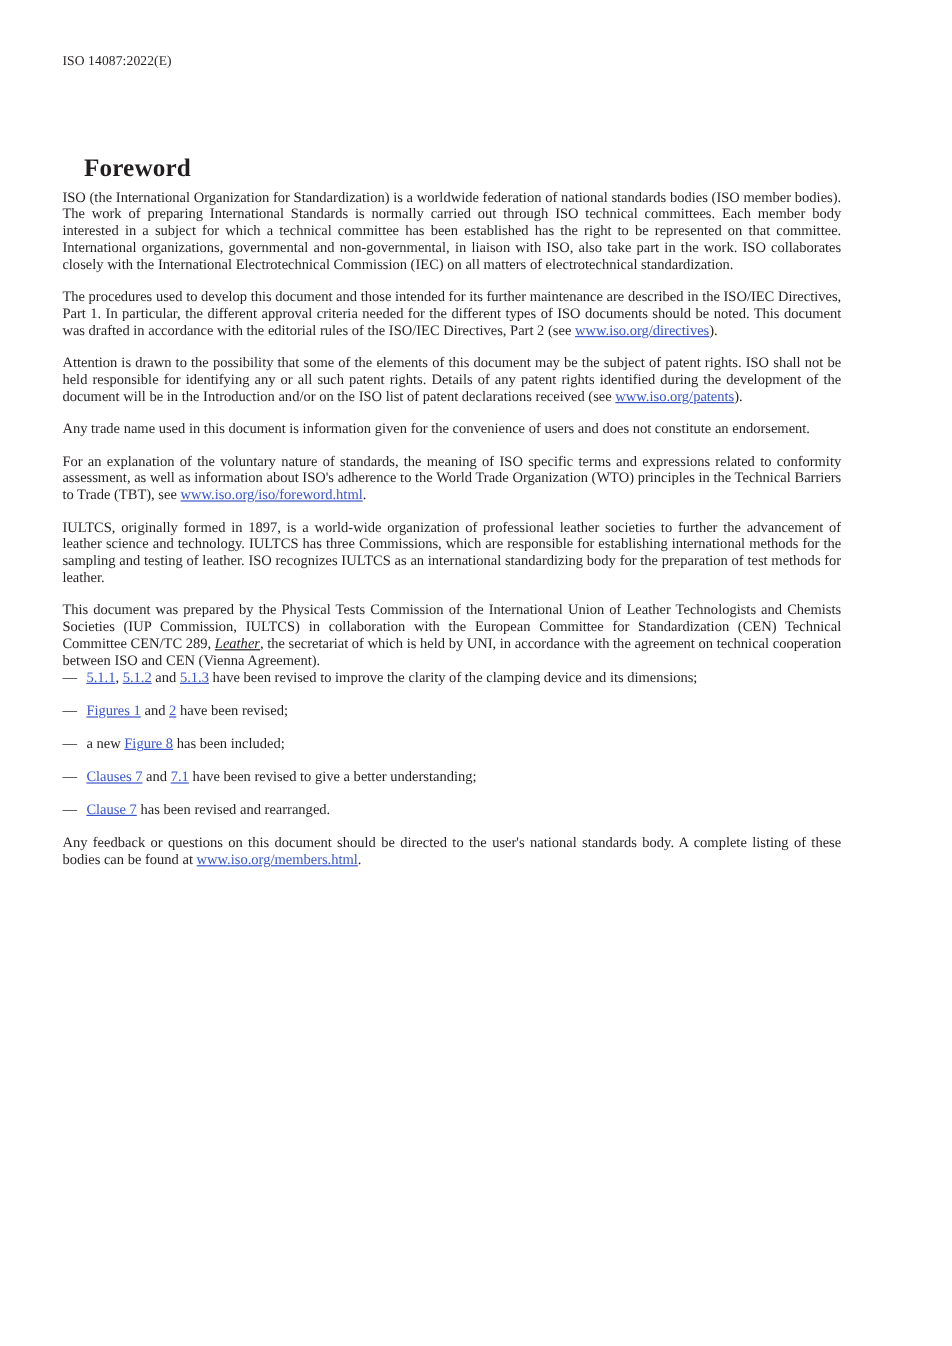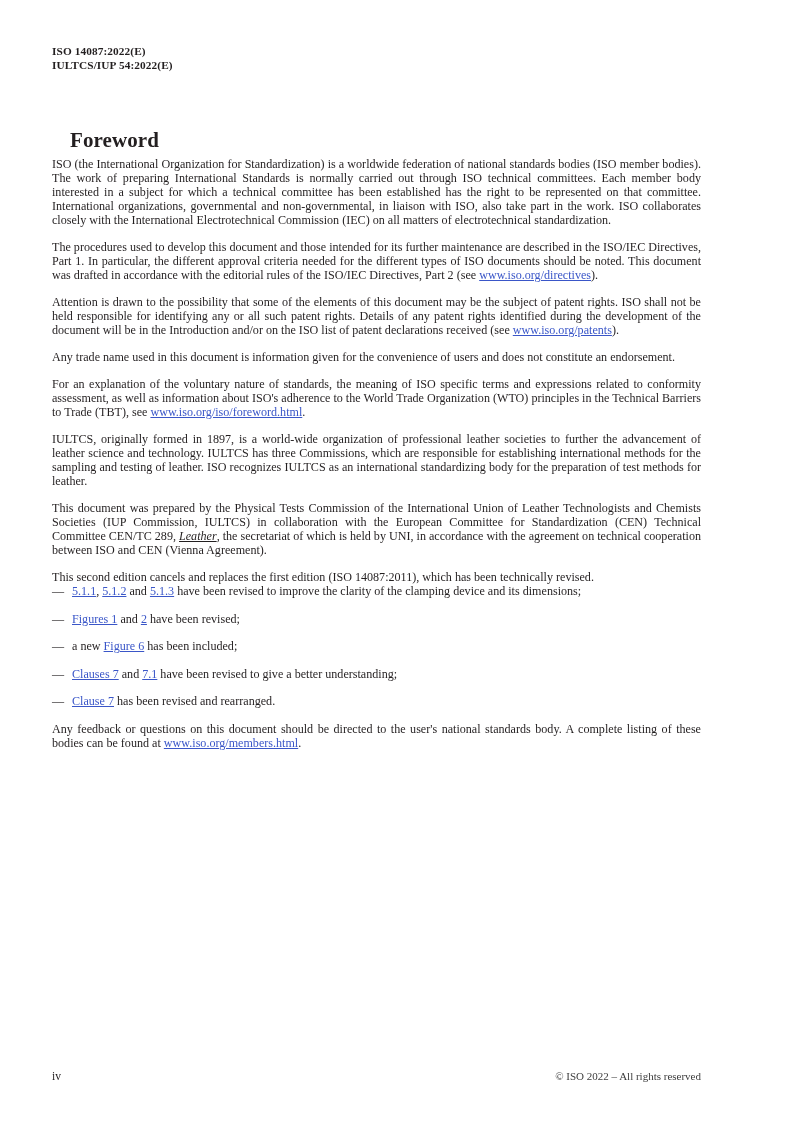--- a/index.html
+++ b/index.html
@@ -25,21 +25,21 @@
 
   .content {
     position: absolute;
     left: 52px;
     top: 44px;
     width: 649px;
   }
 
   
   .doc-header {
-    font-weight: bold;
+    font-weight: normal;
     font-size: 11.3px;
     line-height: 14.2px;
     letter-spacing: 0.1px;
     color: #231f20;
   }
   .doc-header div { white-space: nowrap; }
 
   
   .section-title {
     font-size: 21px;
@@ -123,48 +123,42 @@
     white-space: nowrap;
   }
 </style>
 </head>
 <body>
 
 <div class="page">
 
   <div class="content doc-header">
     <div>ISO 14087:2022(E)</div>
-    <div>IULTCS/IUP 54:2022(E)</div>
   </div>
 
   <h1 class="section-title">Foreword</h1>
 
   <div class="body-block">
     <div>
         <p class="para"><span>ISO (the International Organization for Standardization) is a worldwide federation of national standards bodies (ISO member bodies). The work of preparing International Standards is normally carried out through ISO technical committees. Each member body interested in a subject for which a technical committee has been established has the right to be represented on that committee. International organizations, governmental and non-governmental, in liaison with ISO, also take part in the work. ISO collaborates closely with the International Electrotechnical Commission (IEC) on all matters of electrotechnical standardization.</span></p>
         <p class="para"><span>The procedures used to develop this document and those intended for its further maintenance are described in the ISO/IEC Directives, Part 1. In particular, the different approval criteria needed for the different types of ISO documents should be noted. This document was drafted in accordance with the editorial rules of the ISO/IEC Directives, Part 2 (see </span><a class="xref" href="#">www.iso.org/directives</a><span>).</span></p>
         <p class="para"><span>Attention is drawn to the possibility that some of the elements of this document may be the subject of patent rights. ISO shall not be held responsible for identifying any or all such patent rights. Details of any patent rights identified during the development of the document will be in the Introduction and/or on the ISO list of patent declarations received (see </span><a class="xref" href="#">www.iso.org/patents</a><span>).</span></p>
         <p class="para"><span>Any trade name used in this document is information given for the convenience of users and does not constitute an endorsement.</span></p>
         <p class="para"><span>For an explanation of the voluntary nature of standards, the meaning of ISO specific terms and expressions related to conformity assessment, as well as information about ISO's adherence to the World Trade Organization (WTO) principles in the Technical Barriers to Trade (TBT), see </span><a class="xref" href="#">www.iso.org/iso/foreword.html</a><span>.</span></p>
         <p class="para"><span>IULTCS, originally formed in 1897, is a world-wide organization of professional leather societies to further the advancement of leather science and technology. IULTCS has three Commissions, which are responsible for establishing international methods for the sampling and testing of leather. ISO recognizes IULTCS as an international standardizing body for the preparation of test methods for leather.</span></p>
         <p class="para"><span>This document was prepared by the Physical Tests Commission of the International Union of Leather Technologists and Chemists Societies (IUP Commission, IULTCS) in collaboration with the European Committee for Standardization (CEN) Technical Committee CEN/TC 289, </span><em class="ital">Leather</em><span>, the secretariat of which is held by UNI, in accordance with the agreement on technical cooperation between ISO and CEN (Vienna Agreement).</span></p>
-        <p class="para"><span>This second edition cancels and replaces the first edition (ISO 14087:2011), which has been technically revised.</span></p>
       </div>
 
     <ul class="change-list">
         <li><span class="dash">—</span><a class="xref" href="#">5.1.1</a><span>, </span><a class="xref" href="#">5.1.2</a><span> and </span><a class="xref" href="#">5.1.3</a><span> have been revised to improve the clarity of the clamping device and its dimensions;</span></li>
         <li><span class="dash">—</span><a class="xref" href="#">Figures 1</a><span> and </span><a class="xref" href="#">2</a><span> have been revised;</span></li>
-        <li><span class="dash">—</span><span>a new </span><a class="xref" href="#">Figure 6</a><span> has been included;</span></li>
+        <li><span class="dash">—</span><span>a new </span><a class="xref" href="#">Figure 8</a><span> has been included;</span></li>
         <li><span class="dash">—</span><a class="xref" href="#">Clauses 7</a><span> and </span><a class="xref" href="#">7.1</a><span> have been revised to give a better understanding;</span></li>
         <li><span class="dash">—</span><a class="xref" href="#">Clause 7</a><span> has been revised and rearranged.</span></li>
       </ul>
 
     <div>
         <p class="para"><span>Any feedback or questions on this document should be directed to the user's national standards body. A complete listing of these bodies can be found at </span><a class="xref" href="#">www.iso.org/members.html</a><span>.</span></p>
       </div>
   </div>
 
-  <div class="footer">
-    <span class="page-num">iv</span>
-    <span class="copyright">© ISO 2022 – All rights reserved</span>
-  </div>
 
 </div>
 
 </body></html>

